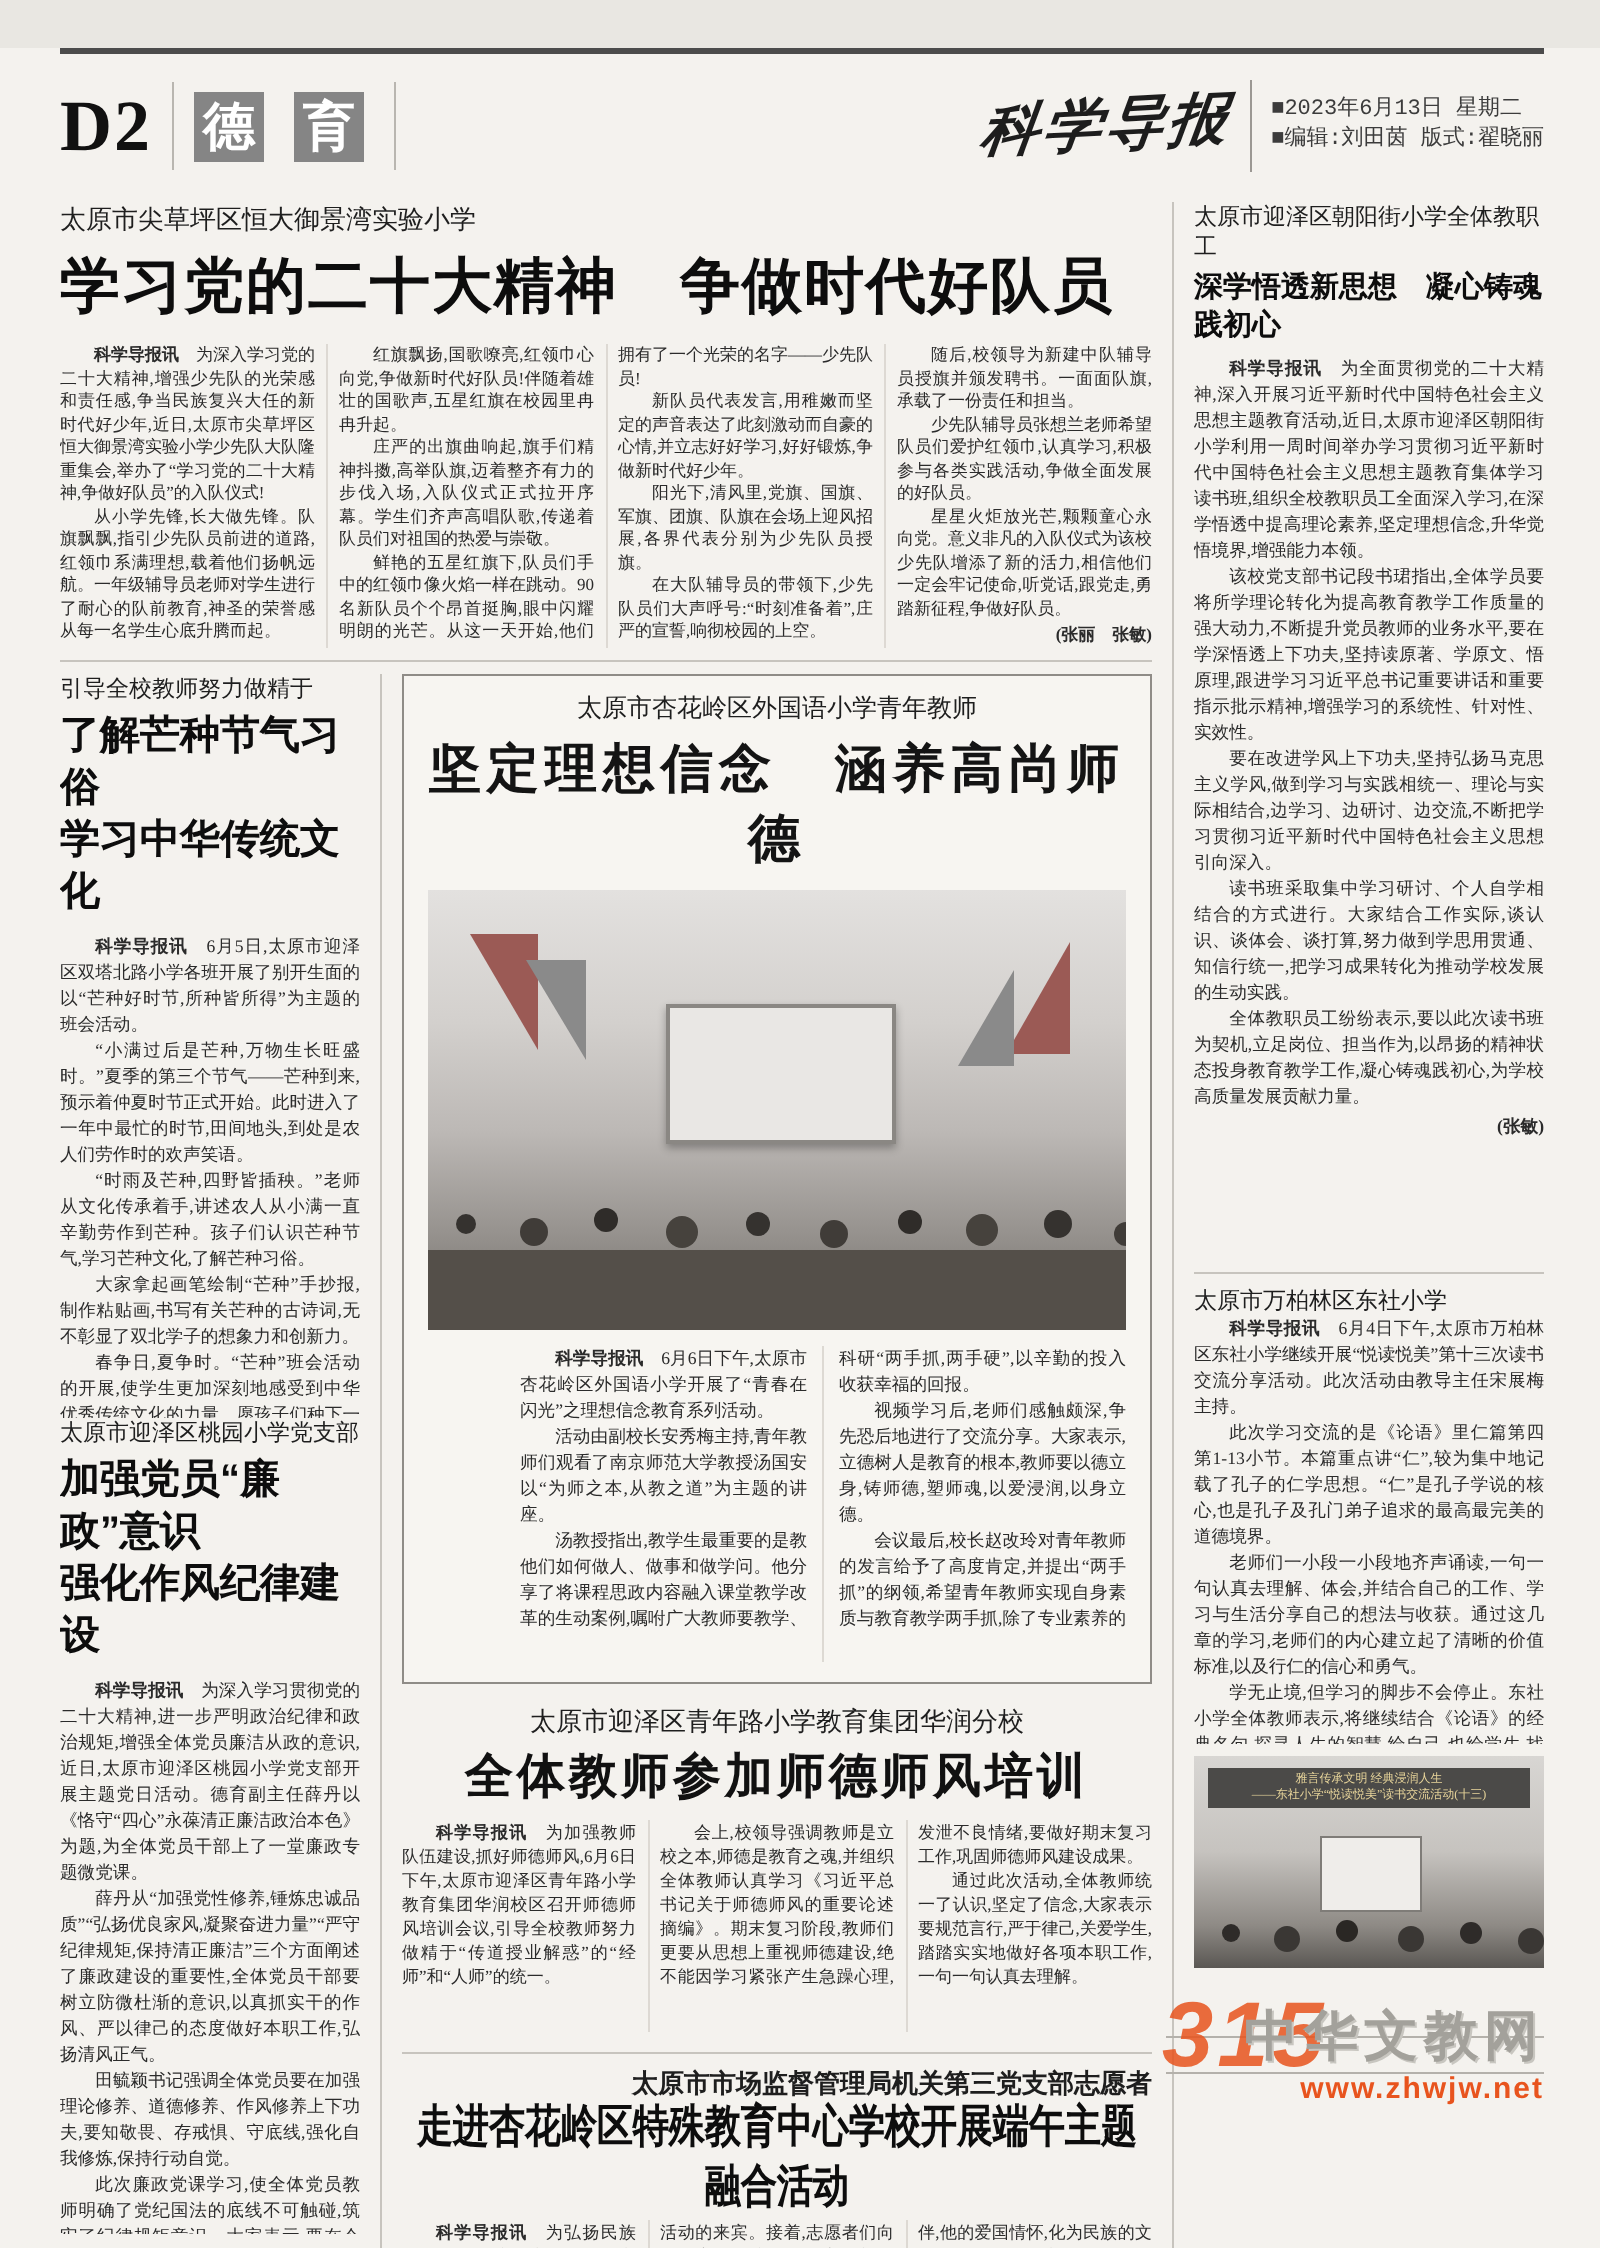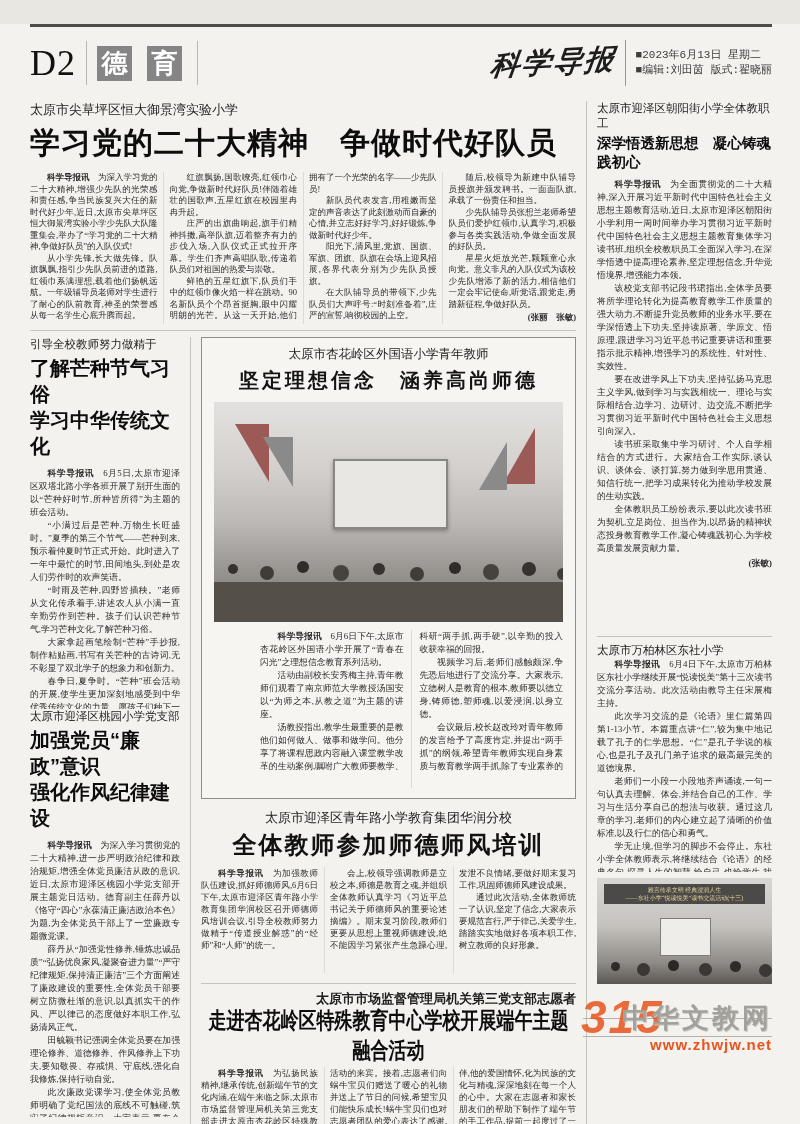--- a/index.html
+++ b/index.html
@@ -5,21 +5,21 @@
   html,body{margin:0;padding:0;background:#dedbd5;}
   .page{position:relative;width:800px;height:1124px;margin:0 auto;background:#f4f2ee;
         font-family:"Liberation Serif","DejaVu Serif",serif;color:#2b2b2b;overflow:hidden;}
   .topband{height:24px;background:#e9e7e2;}
   .content{position:absolute;left:30px;right:28px;top:24px;}
 
   
   .masthead-row{border-top:3px solid #4c4c4c;display:flex;justify-content:space-between;
                 align-items:center;height:64px;padding-top:4px;}
   .sec-left{display:flex;align-items:center;gap:10px;}
-  .sec-code{font-size:36px;font-weight:normal;font-family:"Liberation Serif",serif;color:#111;letter-spacing:1px;}
+  .sec-code{font-size:36px;font-weight:bold;font-family:"Liberation Serif",serif;color:#111;letter-spacing:1px;}
   .vbar{width:1px;height:44px;background:#b9b6b0;display:inline-block;}
   .sec-box{width:35px;height:35px;background:#858585;color:#fff;display:inline-flex;align-items:center;
            justify-content:center;font-size:26px;font-weight:bold;
            font-family:"Liberation Sans","DejaVu Sans",sans-serif;margin-right:5px;}
   .mast-right{display:flex;align-items:center;gap:10px;}
   .paper-name{font-size:29px;font-weight:bold;font-style:italic;font-family:"DejaVu Serif",serif;
               color:#1d1d1d;transform:skewX(-10deg) rotate(-3deg);letter-spacing:2px;}
   .mast-div{width:1px;height:46px;background:#9b9893;}
   .pub-info{font-size:11px;line-height:15px;color:#3c3c3c;font-family:Liberation Mono, monospace;}
 
@@ -49,21 +49,21 @@
   
   .headline-b{font-size:20px;font-weight:800;color:#0d0d0d;line-height:1.3;margin:3px 0 8px;
               white-space:pre-line;font-family:"Liberation Sans","DejaVu Sans",sans-serif;}
   .nbody{font-size:8.8px;line-height:13px;overflow:hidden;}
   .art-b{height:372px;overflow:hidden;}
   .art-c{height:408px;overflow:hidden;}
 
   
   .box-d{border:1px solid #8f8c87;background:#f7f5f1;padding:8px 12px 10px;}
   .box-d .kicker{display:block;text-align:center;font-size:12.5px;}
-  .headline-d{font-size:20px;font-weight:bold;text-align:center;margin:4px 0 8px;color:#141414;
+  .headline-d{font-size:26px;font-weight:bold;text-align:center;margin:4px 0 8px;color:#141414;
               font-family:"DejaVu Serif","Liberation Serif",serif;letter-spacing:3px;}
   .body-d{column-count:2;column-gap:16px;column-rule:1px solid #ddd9d3;column-fill:auto;
           height:158px;overflow:hidden;font-size:8.8px;line-height:13px;margin-top:8px;margin-left:46px;}
 
   
   .photo{position:relative;overflow:hidden;}
   .photo-center{height:220px;background:linear-gradient(#e3e1df 0%,#d3d0cd 30%,#bcb8b5 55%,#96928e 78%,#6f6b66 100%);}
   .ph-screen{position:absolute;left:34%;top:26%;width:32%;height:30%;background:#e9e7e4;
              border:2px solid #8a8783;box-shadow:0 2px 4px rgba(0,0,0,.3);}
   .ph-flag{position:absolute;width:0;height:0;border-style:solid;}
@@ -221,21 +221,21 @@
                   <p class="byline">(通讯员　张静)</p>
                 </div>
             </section>
 
             <section class="art-e">
               <span class="kicker">太原市迎泽区青年路小学教育集团华润分校</span>
               <h2 class="headline-e">全体教师参加师德师风培训</h2>
               <div class="body-e">
                   <p class="para"><b>科学导报讯</b>　为加强教师队伍建设,抓好师德师风,6月6日下午,太原市迎泽区青年路小学教育集团华润校区召开师德师风培训会议,引导全校教师努力做精于“传道授业解惑”的“经师”和“人师”的统一。</p>
                   <p class="para">会上,校领导强调教师是立校之本,师德是教育之魂,并组织全体教师认真学习《习近平总书记关于师德师风的重要论述摘编》。期末复习阶段,教师们更要从思想上重视师德建设,绝不能因学习紧张产生急躁心理,发泄不良情绪,要做好期末复习工作,巩固师德师风建设成果。</p>
-                  <p class="para">通过此次活动,全体教师统一了认识,坚定了信念,大家表示要规范言行,严于律己,关爱学生,踏踏实实地做好各项本职工作,树立教师的良好形象。</p>
+                  <p class="para">通过此次活动,全体教师统一了认识,坚定了信念,大家表示要规范言行,严于律己,关爱学生,踏踏实实地做好各项本职工作,一句一句认真去理解。</p>
                 </div>
             </section>
 
             <div class="hline"></div>
 
             <section class="art-f">
               <span class="kicker">太原市市场监督管理局机关第三党支部志愿者</span>
               <h2 class="headline-f">走进杏花岭区特殊教育中心学校开展端午主题融合活动</h2>
               <div class="body-f">
                   <p class="para"><b>科学导报讯</b>　为弘扬民族精神,继承传统,创新端午节的文化内涵,在端午来临之际,太原市市场监督管理局机关第三党支部走进太原市杏花岭区特殊教育中心学校,与一年级的蜗牛宝贝们共同开展了“粽香迎端午　爱意暖童心”主题融合活动。</p>

